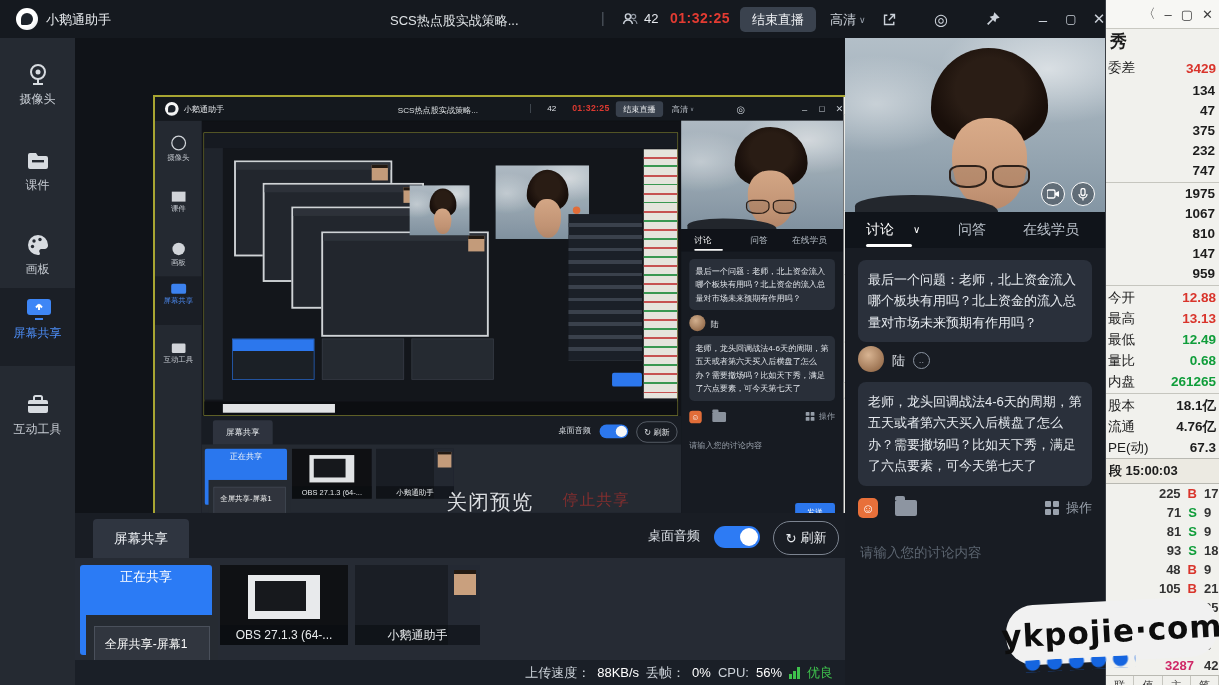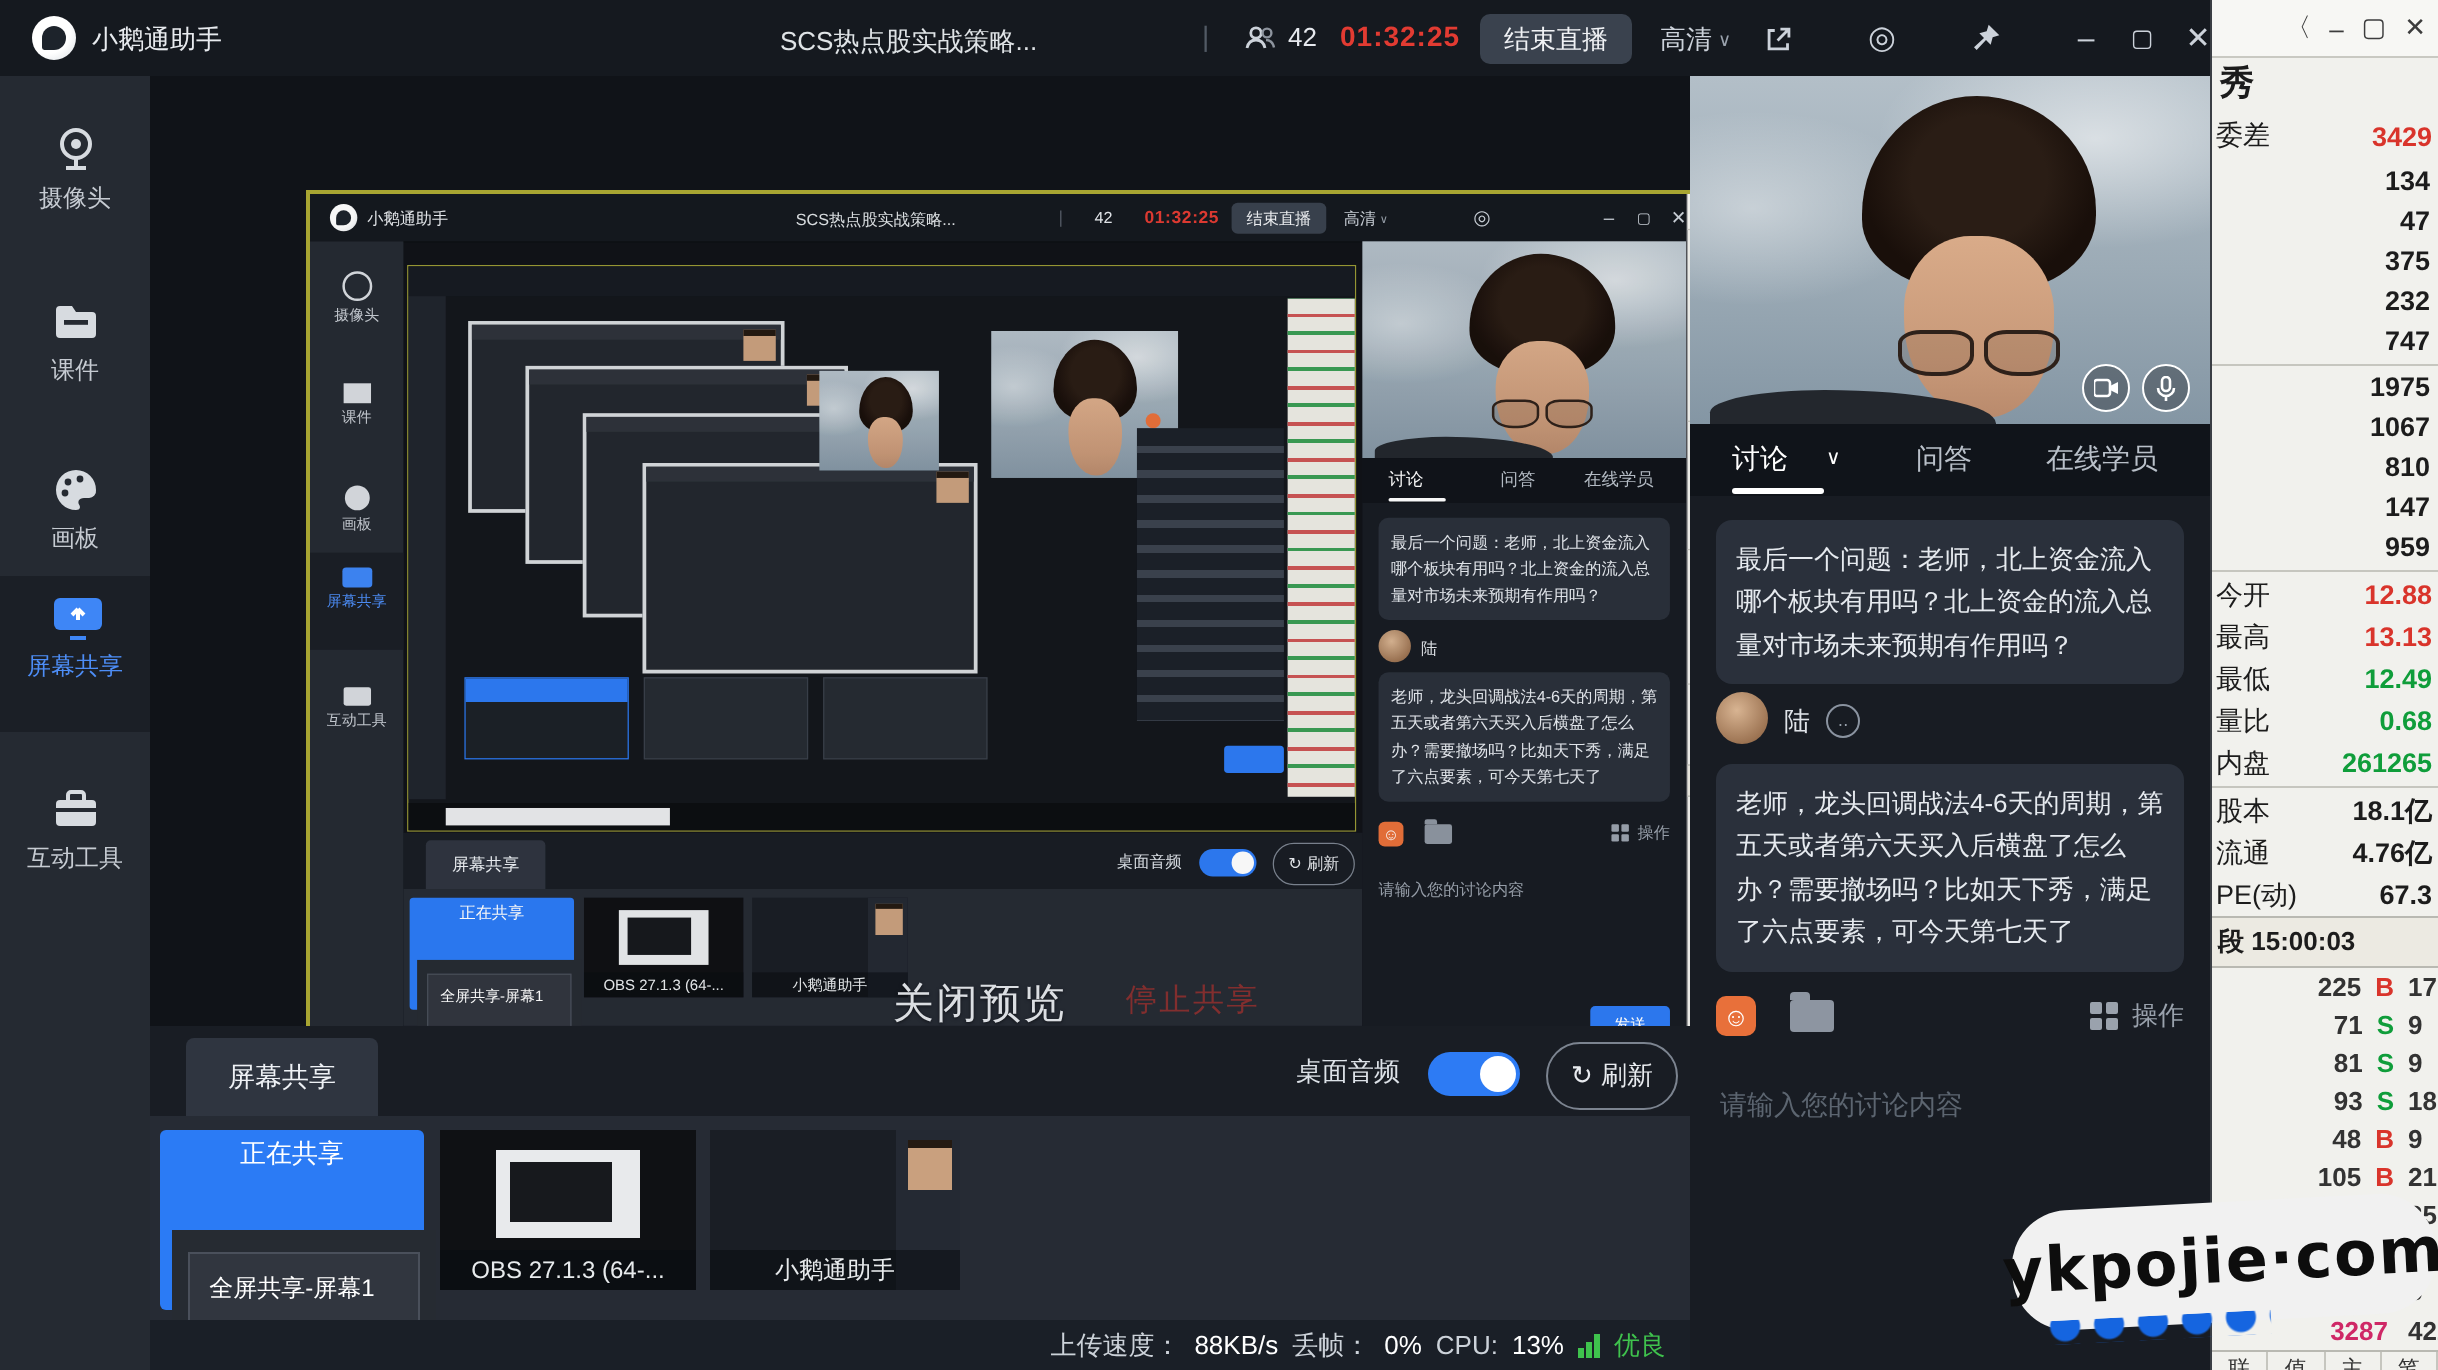--- a/index.html
+++ b/index.html
@@ -618,21 +618,21 @@
     </div>
   </div>
 
   <div class="abs statusbar">
     <div class="stat">
       <span>上传速度：</span>
         <b>88KB/s</b>
       <span>丢帧：</span>
         <b>0%</b>
       <span>CPU:</span>
-        <b>13%</b>
+        <b>56%</b>
       <span class="bars">
           <i style="height:5px"></i>
           <i style="height:8px"></i>
           <i style="height:12px"></i>
         </span>
       <span class="good">优良</span>
     </div>
   </div>
 
   <div class="abs chat">

